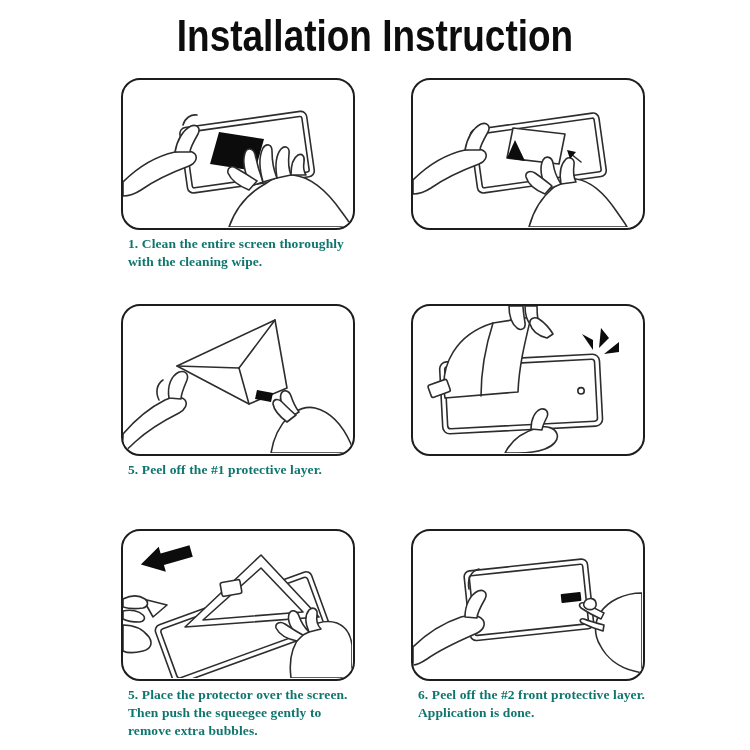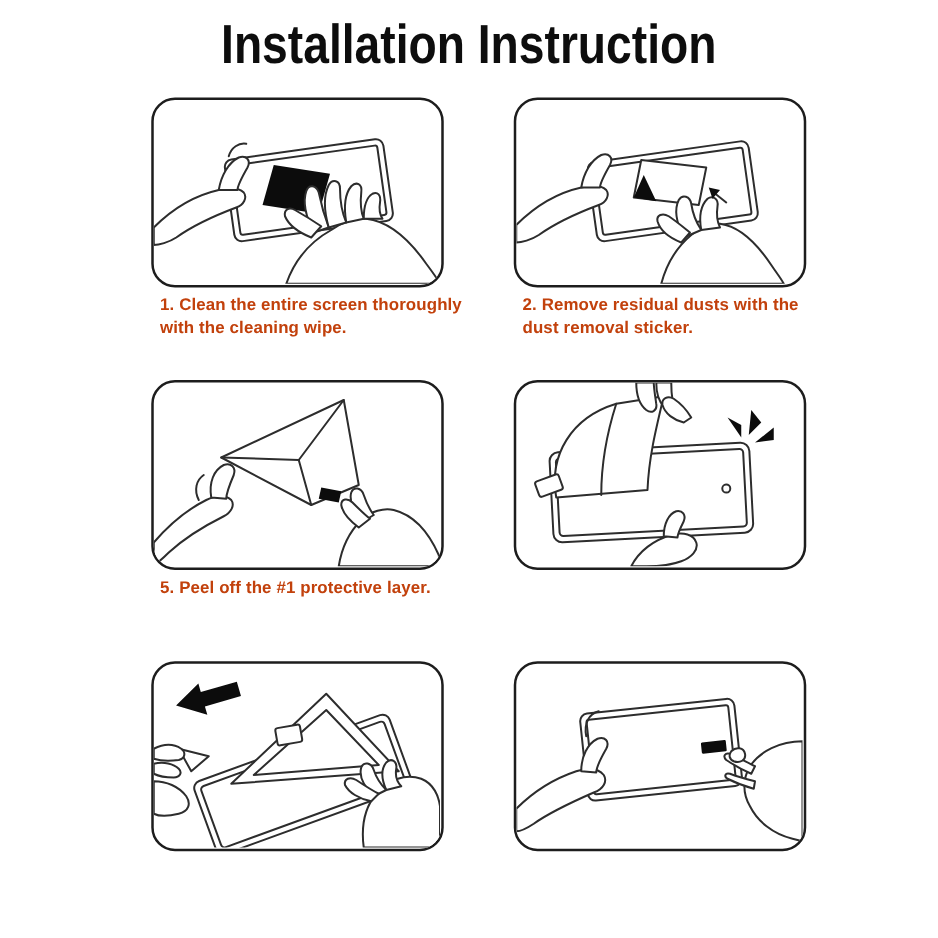--- a/index.html
+++ b/index.html
@@ -15,21 +15,21 @@
   }
   .step{position:absolute;width:260px;}
   .panel{
     width:234px;height:152px;box-sizing:border-box;
     border:2.5px solid #1d1d1d;border-radius:19px;background:#fff;overflow:hidden;
   }
   .panel svg{display:block;width:229px;height:147px;}
   .caption{
     margin-top:5px;padding-left:7px;width:250px;
     font-size:13.5px;font-weight:700;line-height:1.32;letter-spacing:0.1px;
-    white-space:pre-line;color:#c2410c;
+    white-space:pre-line;color:#0f766e;font-family:Liberation Serif, serif;
   }
   .s1{left:121px;top:78px}
   .s2{left:411px;top:78px}
   .s3{left:121px;top:304px}
   .s4{left:411px;top:304px}
   .s5{left:121px;top:529px}
   .s6{left:411px;top:529px}
   
   .ln{fill:none;stroke:#2d2d2d;stroke-width:1.6;stroke-linecap:round;stroke-linejoin:round;}
   .hd{fill:#ffffff;stroke:#2d2d2d;stroke-width:1.6;stroke-linecap:round;stroke-linejoin:round;}
@@ -87,22 +87,20 @@
           <path class="hd" d="M134,110 C128,98 126,88 130,80 C133,75 139,77 140,83 C141,90 144,98 148,104 Z"></path>
           <path class="hd" d="M148,104 C146,93 148,84 153,79 C157,76 162,79 161,85 C160,92 161,98 163,102 Z"></path>
           <path class="hd" d="M132,114 C122,110 115,104 113,97 C112,92 117,90 122,93 C128,97 134,102 139,106 Z"></path>
         </g>
         <g>
           <path class="ln" d="M168,82 L158,74"></path>
           <polygon class="bk" points="154,70 163,72 157,79"></polygon>
         </g>
       </svg>
     </div>
-    <div class="caption">2. Remove residual dusts with the
-dust removal sticker.</div>
   </div>
 
   <div class="step s3">
     <div class="panel">
       <svg viewBox="0 0 229 147">
         <g>
           <path class="hd" d="M54,60 L152,14 L164,82 L126,98 Z"></path>
           <path class="ln" d="M152,14 L116,62"></path>
           <path class="ln" d="M54,60 L116,62"></path>
           <path class="ln" d="M116,62 L126,98"></path>
@@ -176,20 +174,23 @@
           <path class="hd" d="M0,94 C10,94 20,98 26,106 C30,112 28,118 20,120 C12,122 4,122 0,120 Z"></path>
         </g>
         <g>
           <path class="hd" d="M168,147 C166,132 168,116 178,104 C188,92 202,88 214,92 C224,96 228,106 229,114 L229,147 Z"></path>
           <path class="hd" d="M176,106 C168,98 164,90 166,83 C168,78 174,79 176,85 C178,91 182,97 186,101 Z"></path>
           <path class="hd" d="M186,101 C182,92 182,84 186,79 C190,75 195,78 194,84 C193,90 195,95 198,98 Z"></path>
           <path class="hd" d="M174,110 C164,108 156,103 153,97 C152,92 157,90 162,93 C168,97 174,101 180,104 Z"></path>
         </g>
       </svg>
     </div>
+    <div class="caption">5. Place the protector over the screen.
+Then push the squeegee gently to
+remove extra bubbles.</div>
   </div>
 
   <div class="step s6">
     <div class="panel">
       <svg viewBox="0 0 229 147">
         <g transform="rotate(-6 114 70)">
           <rect class="ln" x="54" y="34" width="124" height="70" rx="6"></rect>
           <rect class="ln" x="59" y="39" width="114" height="60" rx="2"></rect>
         </g>
         <g>
@@ -199,15 +200,17 @@
         </g>
         <rect class="bk" x="148" y="62" width="20" height="9" rx="1" transform="rotate(-6 158 66)"></rect>
         <g>
           <path class="hd" d="M229,62 C211,62 195,70 187,82 C181,92 181,104 187,114 C193,126 205,136 221,140 L229,142 Z"></path>
           <path class="hd" d="M191,82 C183,78 176,74 171,72 C167,71 165,74 168,77 C174,81 181,85 188,88 Z"></path>
           <path class="hd" d="M191,94 C183,92 176,90 171,88 C167,87 166,90 169,92 C175,95 183,98 190,100 Z"></path>
           <path class="hd" d="M172,70 C176,66 182,67 183,72 C184,77 179,80 174,78 C170,76 170,73 172,70 Z"></path>
         </g>
       </svg>
     </div>
+    <div class="caption">6. Peel off the #2 front protective layer.
+Application is done.</div>
   </div>
 
 </div>
 
 </body></html>

